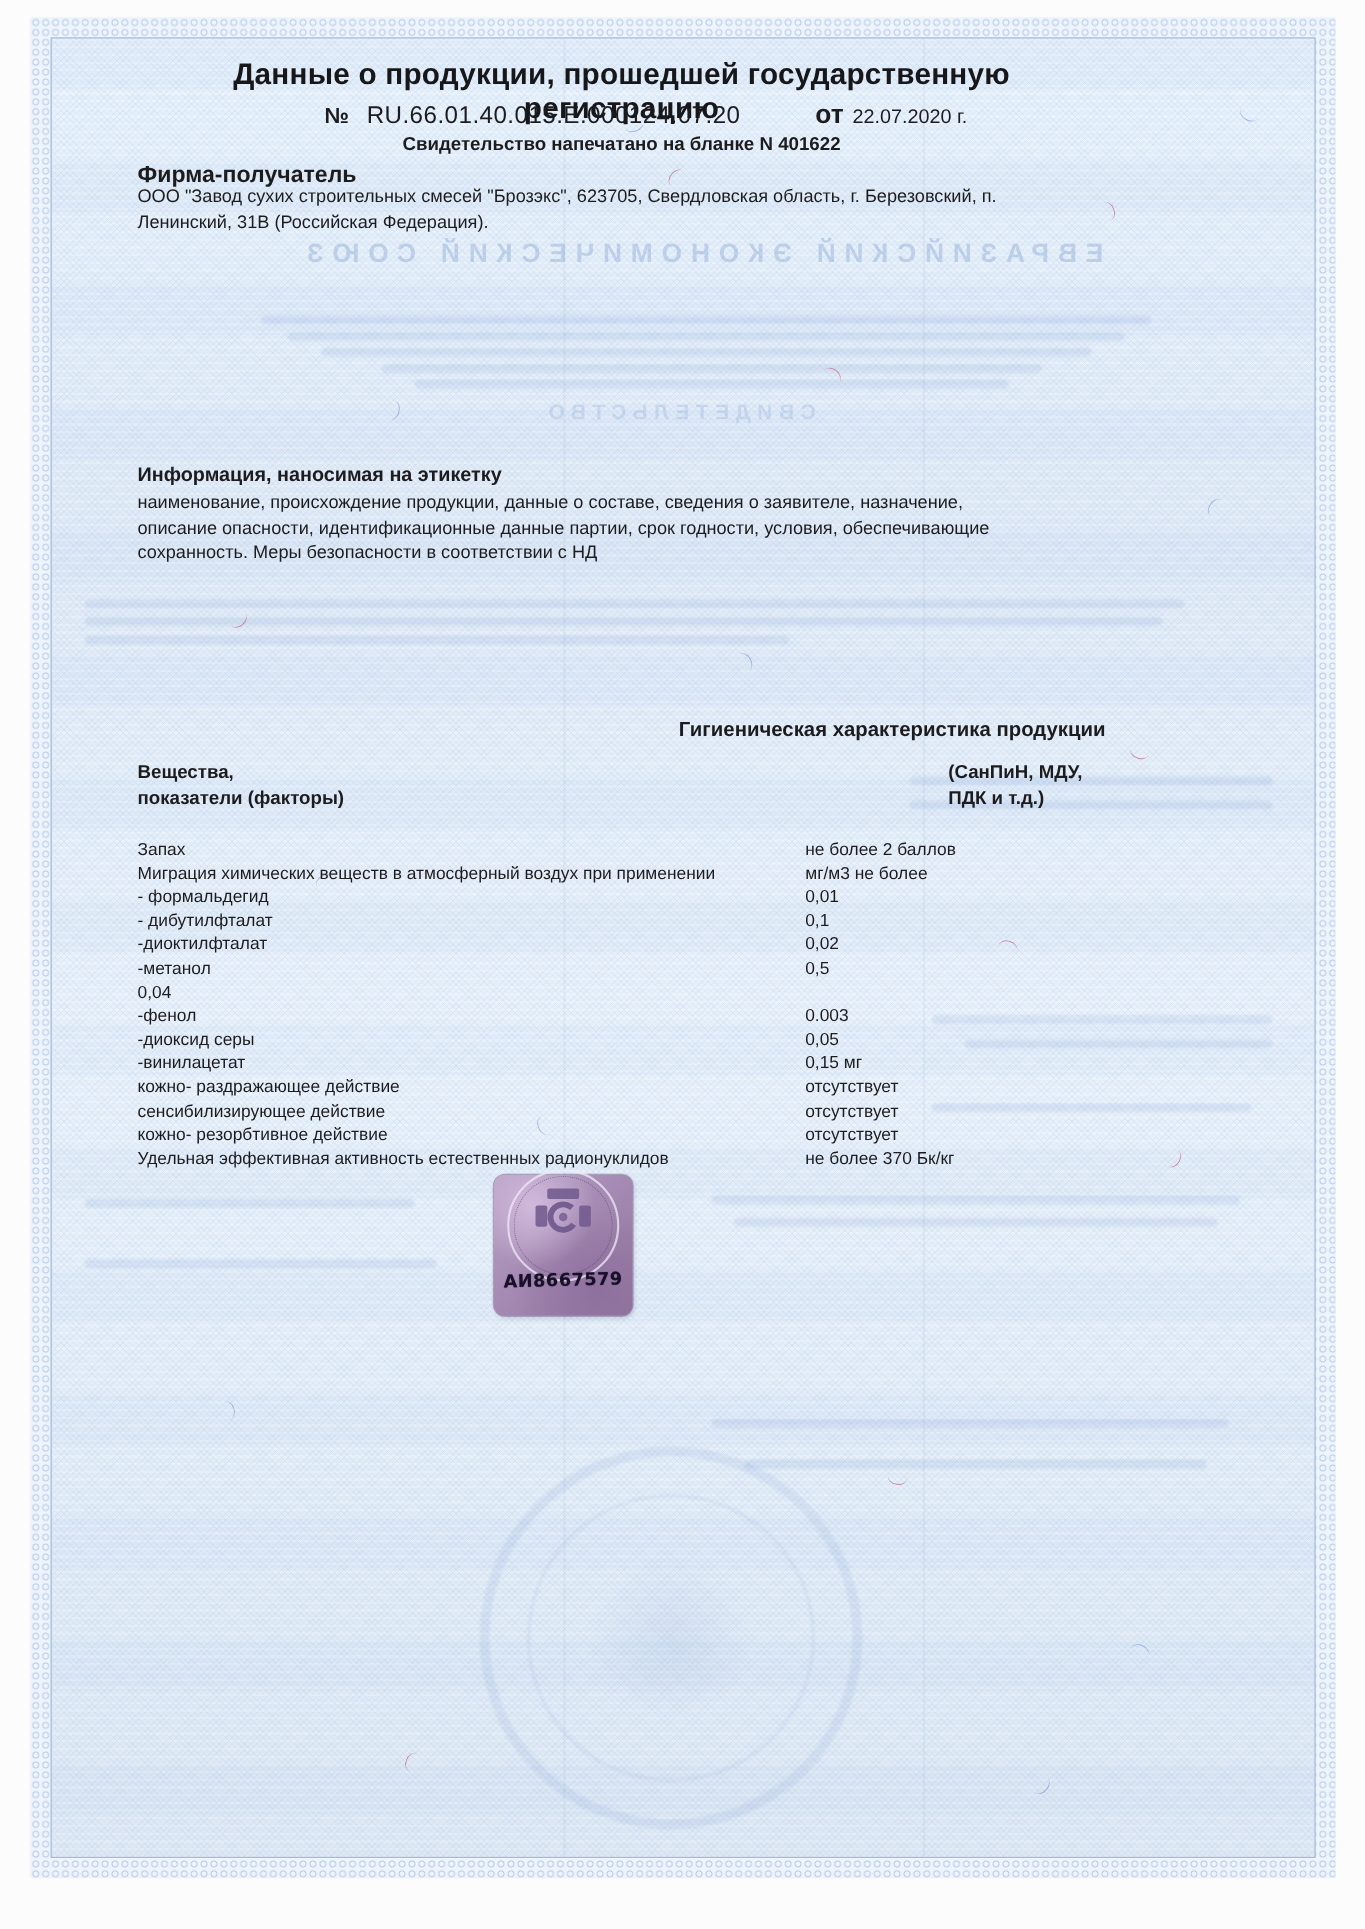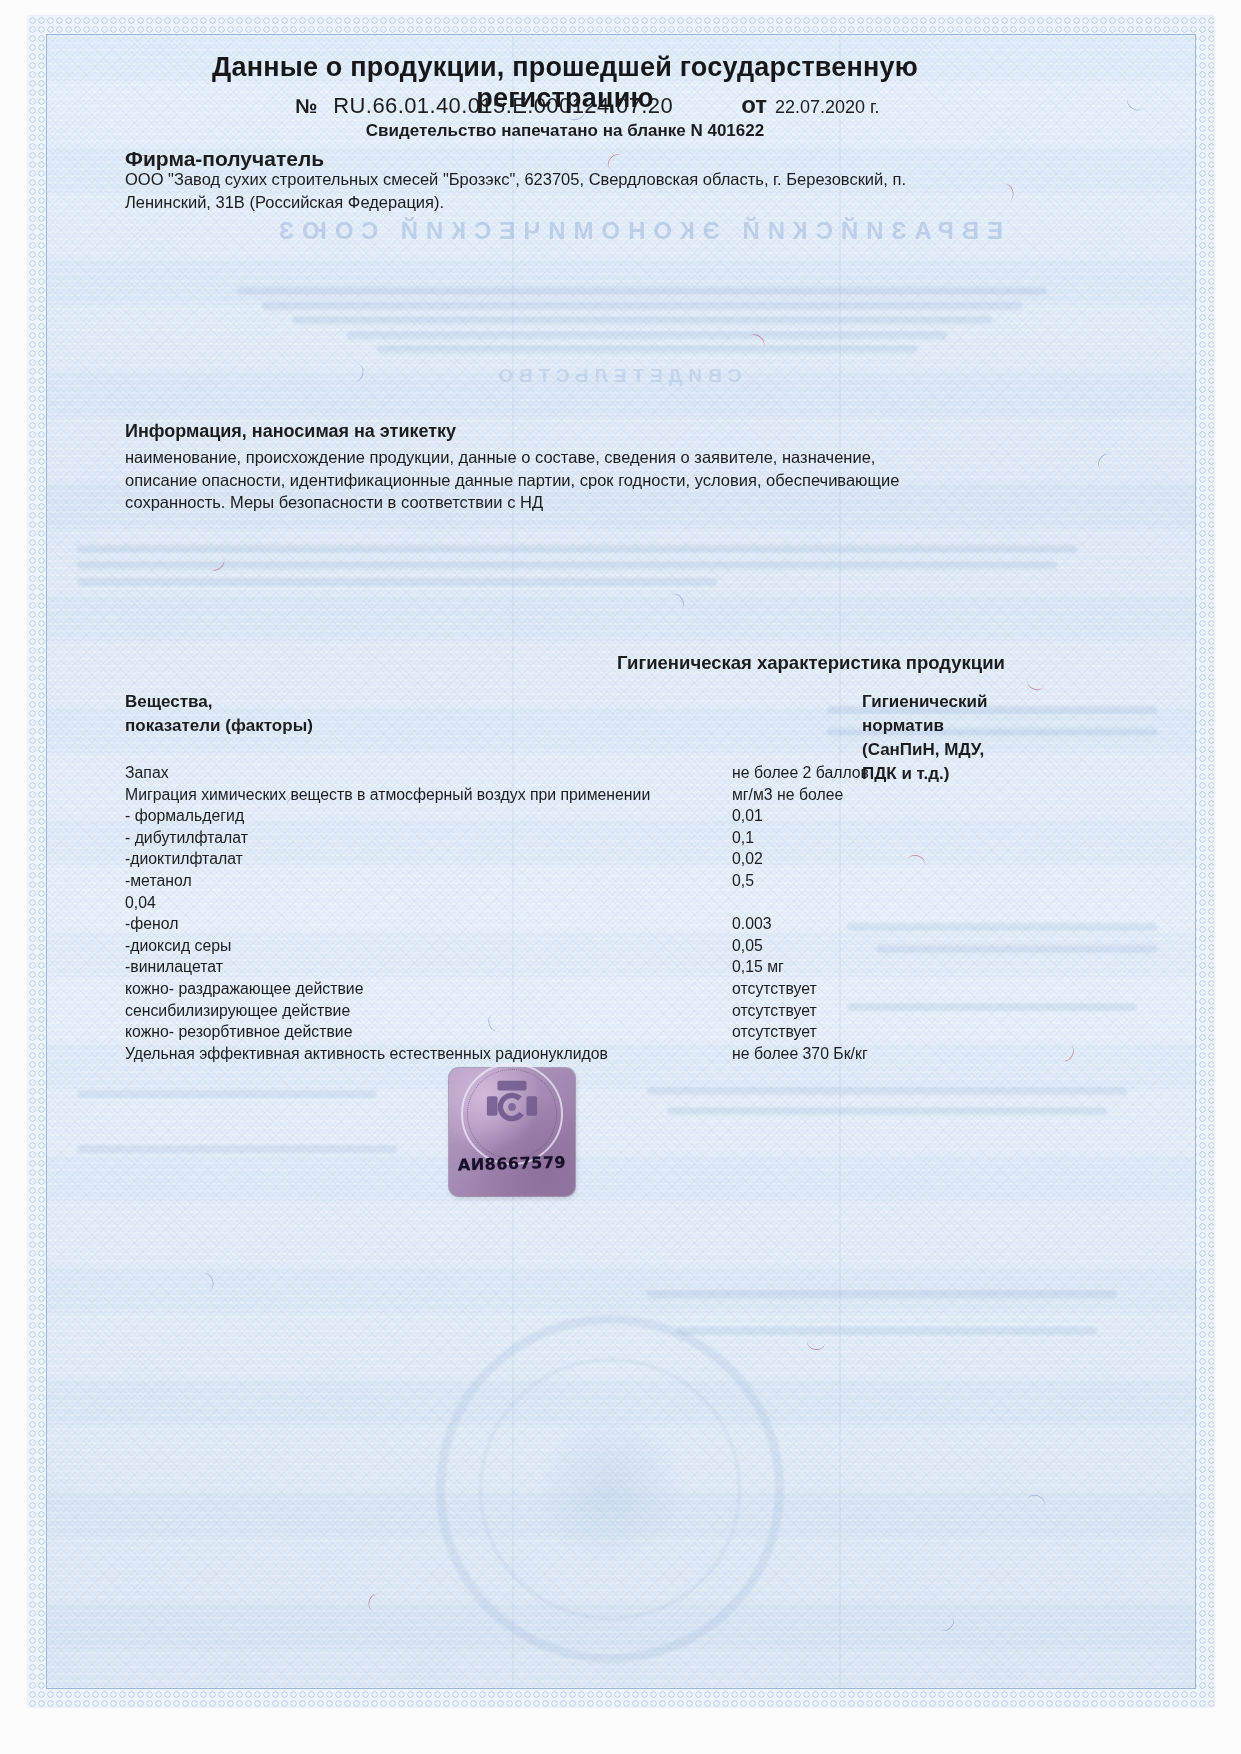--- a/index.html
+++ b/index.html
@@ -180,21 +180,20 @@
       <div class="abs info-text">наименование, происхождение продукции, данные о составе, сведения о заявителе, назначение, описание опасности, идентификационные данные партии, срок годности, условия, обеспечивающие сохранность. Меры безопасности в соответствии с НД</div>
 
       <div class="abs hyg-heading">Гигиеническая характеристика продукции</div>
 
       <div class="abs thead">
         <div class="c1">
           <div>Вещества,</div>
           <div>показатели (факторы)</div>
         </div>
         <div class="c2">
-          <div>Гигиенический норматив</div>
           <div>(СанПиН, МДУ, ПДК и т.д.)</div>
         </div>
       </div>
 
       <div class="abs tbody" id="hygiene-table">
           <div class="trow">
             <span>Запах</span>
             <span>не более 2 баллов</span>
           </div>
           <div class="trow">

